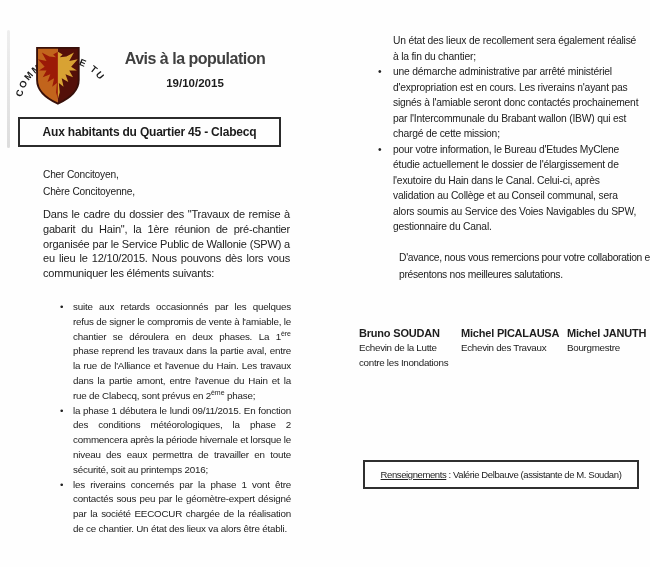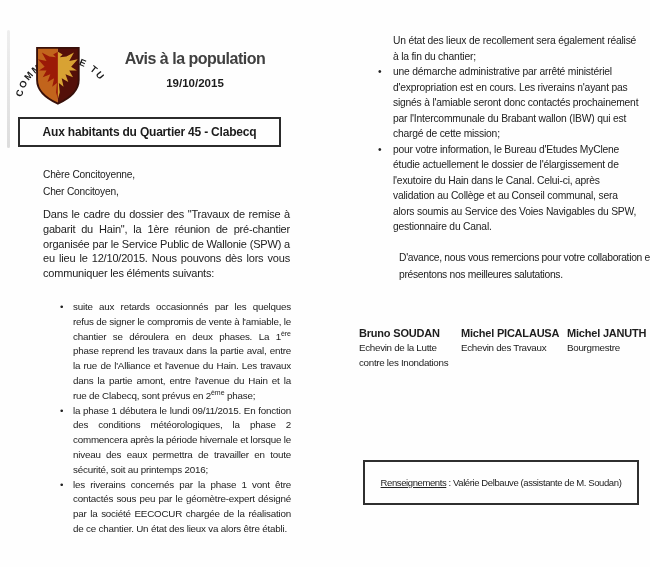--- a/index.html
+++ b/index.html
@@ -36,21 +36,21 @@
   ul.rlist li{position:relative;padding-left:18px;}
   ul.rlist li::before{content:"\2022";position:absolute;left:3px;top:0;}
   .closing{position:absolute;left:34px;top:250px;width:288px;font-size:10.3px;line-height:16.5px;
            letter-spacing:-0.3px;margin-left:40px;}
   .signs{position:absolute;left:34px;top:327px;display:flex;}
   .sig{flex:0 0 auto;}
   .sig-1{width:102px;} .sig-2{width:106px;} .sig-3{width:92px;}
   .sig-name{font-size:11px;font-weight:bold;letter-spacing:-0.2px;margin-bottom:2px;color:#1e1e1e;}
   .sig-role{font-size:9.8px;line-height:14.5px;letter-spacing:-0.3px;}
   .infobox{position:absolute;left:38px;top:460px;width:264px;border:2px solid #2f2f2f;
-           padding:12px 4px;text-align:center;font-size:9.5px;line-height:17px;letter-spacing:-0.4px;}
+           padding:4px 4px;text-align:center;font-size:9.5px;line-height:17px;letter-spacing:-0.4px;}
   .u{text-decoration:underline;}
 </style>
 </head>
 <body>
 
 <div class="stage">
 
   <div class="page" id="pageL">
     <div class="scan-shadow"></div>
 
@@ -81,22 +81,22 @@
     </svg>
 
     <div class="titleblock">
       <div class="doc-title">Avis à la population</div>
       <div class="doc-date">19/10/2015</div>
     </div>
 
     <div class="banner">Aux habitants du Quartier 45 - Clabecq</div>
 
     <div class="greeting">
+      <div>Cher Concitoyen,</div>
       <div>Chère Concitoyenne,</div>
-      <div>Cher Concitoyen,</div>
     </div>
 
     <div class="intro">Dans le cadre du dossier des "Travaux de remise à gabarit du Hain", la 1ère réunion de pré-chantier organisée par le Service Public de Wallonie (SPW) a eu lieu le 12/10/2015. Nous pouvons dès lors vous communiquer les éléments suivants:</div>
 
     <ul class="blist">
       <li><span>suite aux retards occasionnés par les quelques refus de signer le compromis de vente à l'amiable, le chantier se déroulera en deux phases. La 1</span><sup>ère</sup><span> phase reprend les travaux dans la partie aval, entre la rue de l'Alliance et l'avenue du Hain. Les travaux dans la partie amont, entre l'avenue du Hain et la rue de Clabecq, sont prévus en 2</span><sup>ème</sup><span> phase;</span></li>
       <li>la phase 1 débutera le lundi 09/11/2015. En fonction des conditions météorologiques, la phase 2 commencera après la période hivernale et lorsque le niveau des eaux permettra de travailler en toute sécurité, soit au printemps 2016;</li>
       <li>les riverains concernés par la phase 1 vont être contactés sous peu par le géomètre-expert désigné par la société EECOCUR chargée de la réalisation de ce chantier. Un état des lieux va alors être établi.</li>
     </ul>
   </div>

